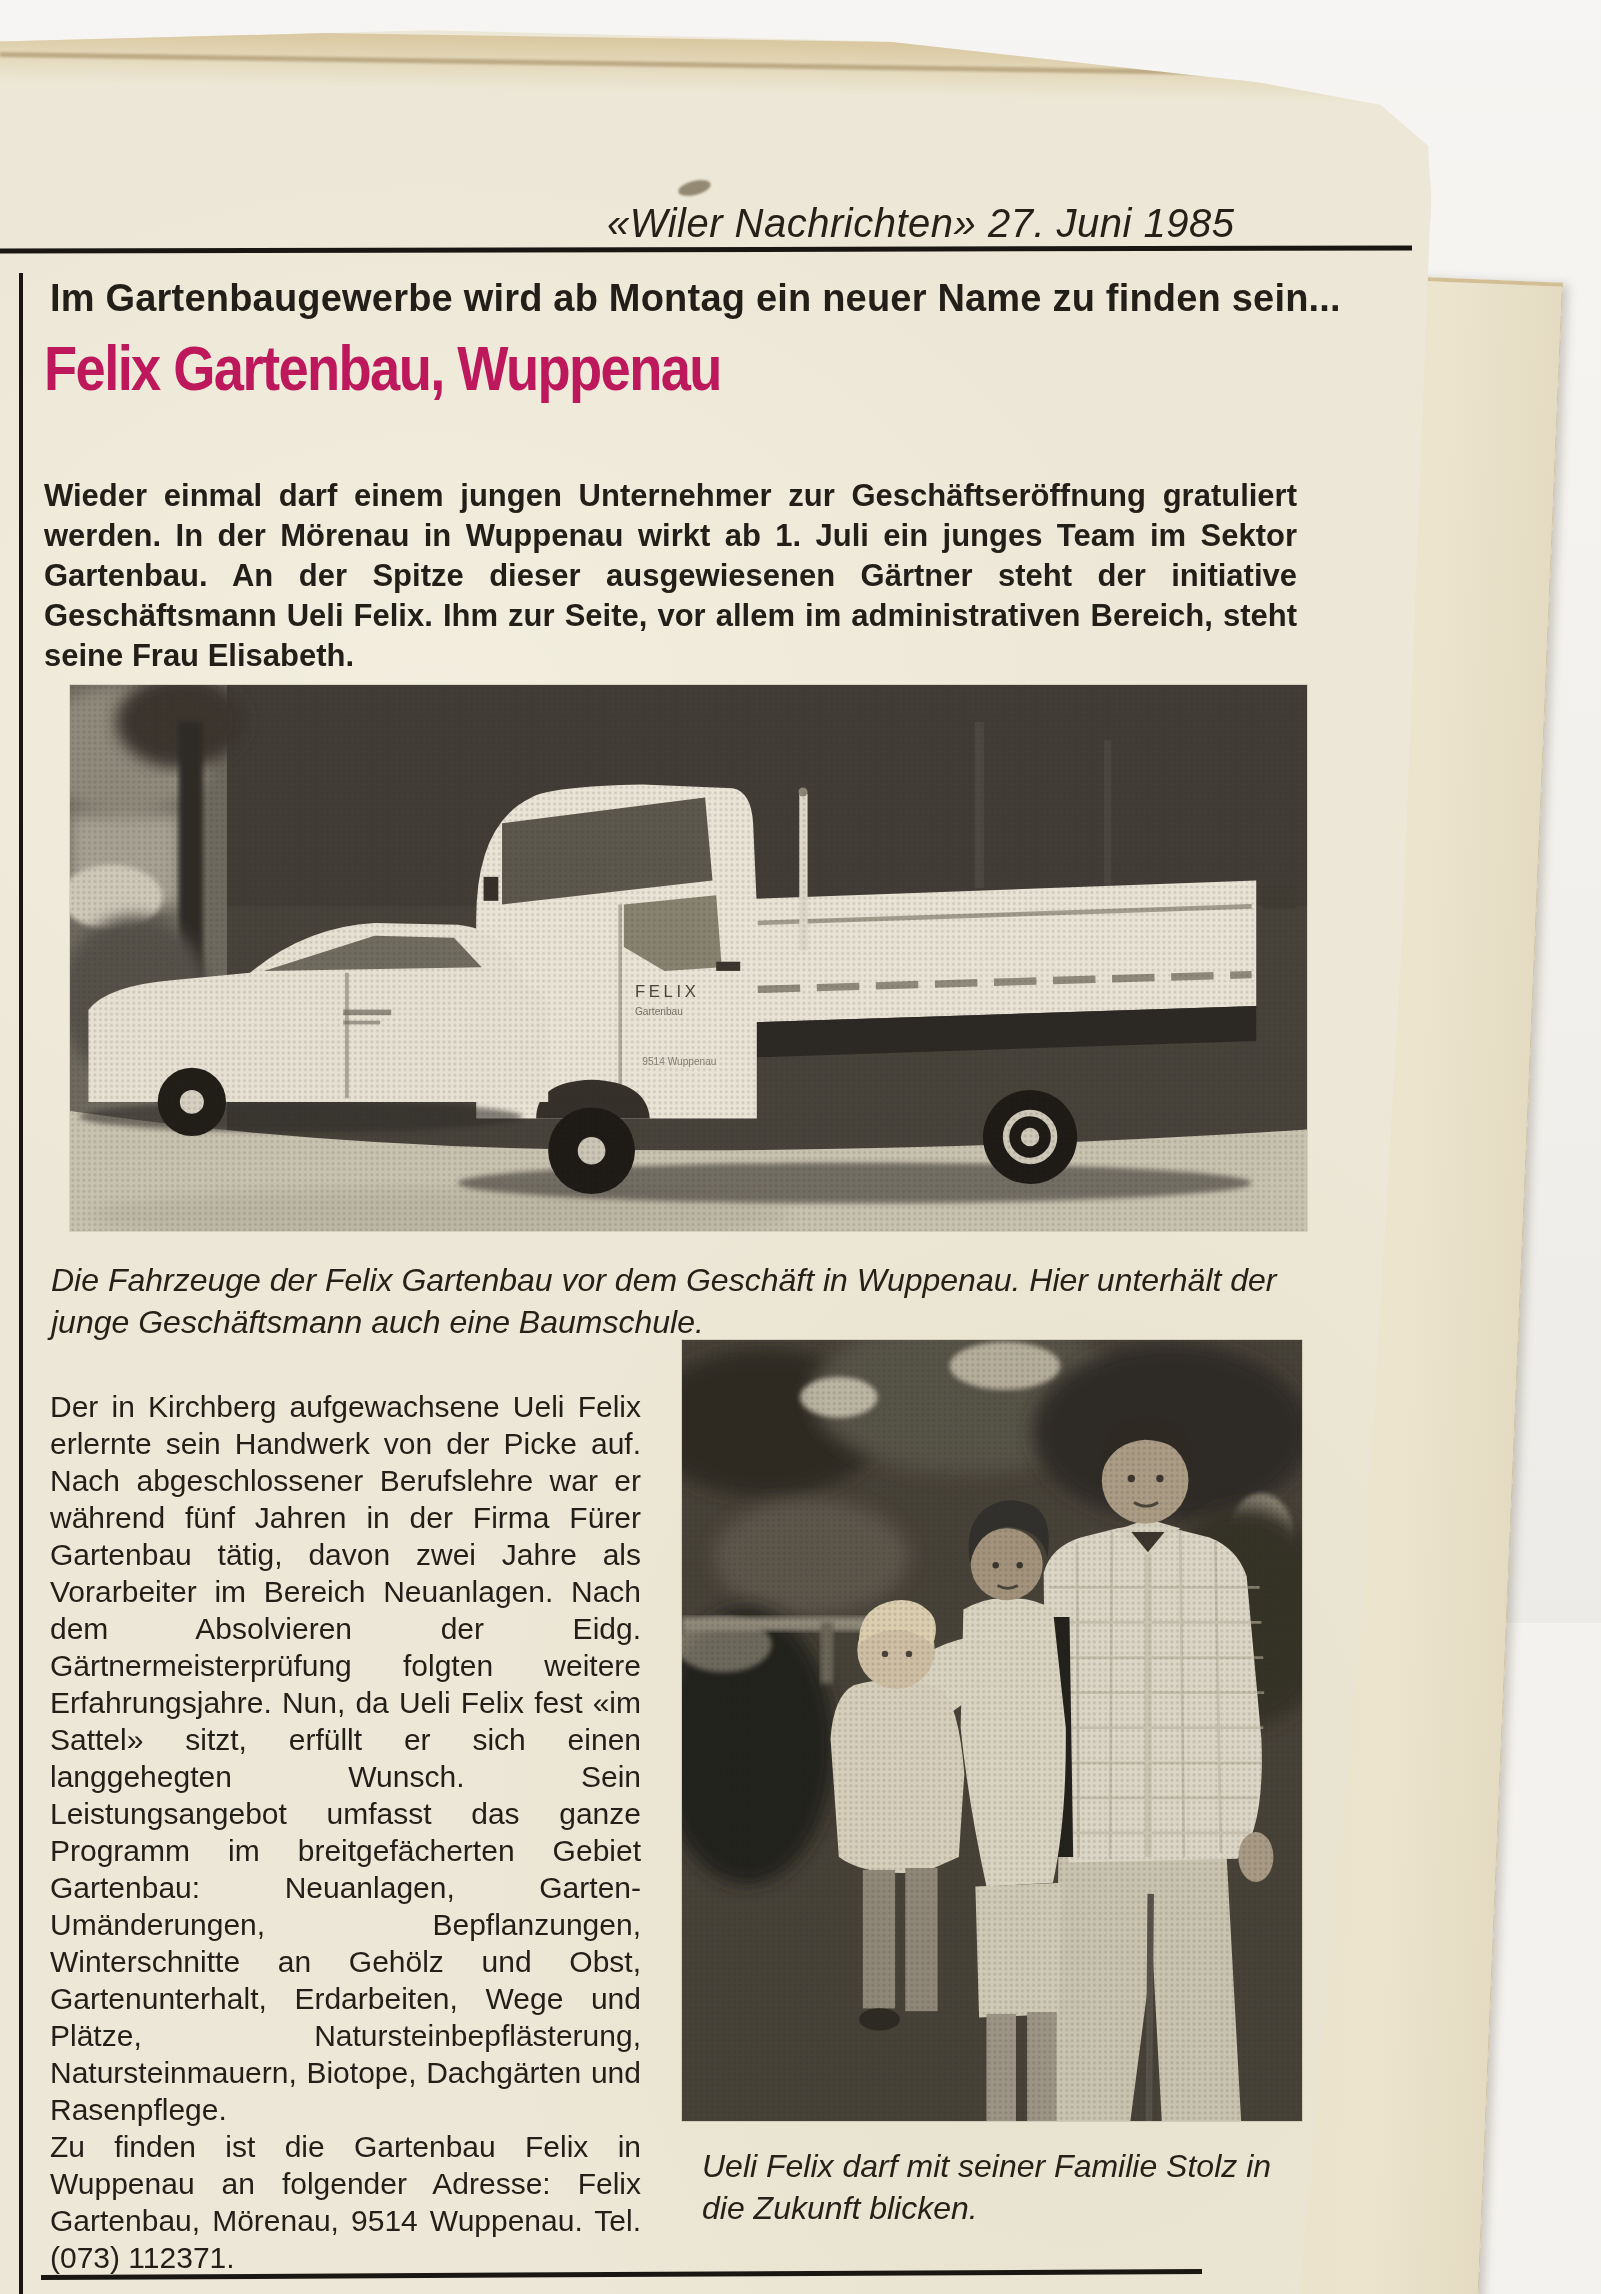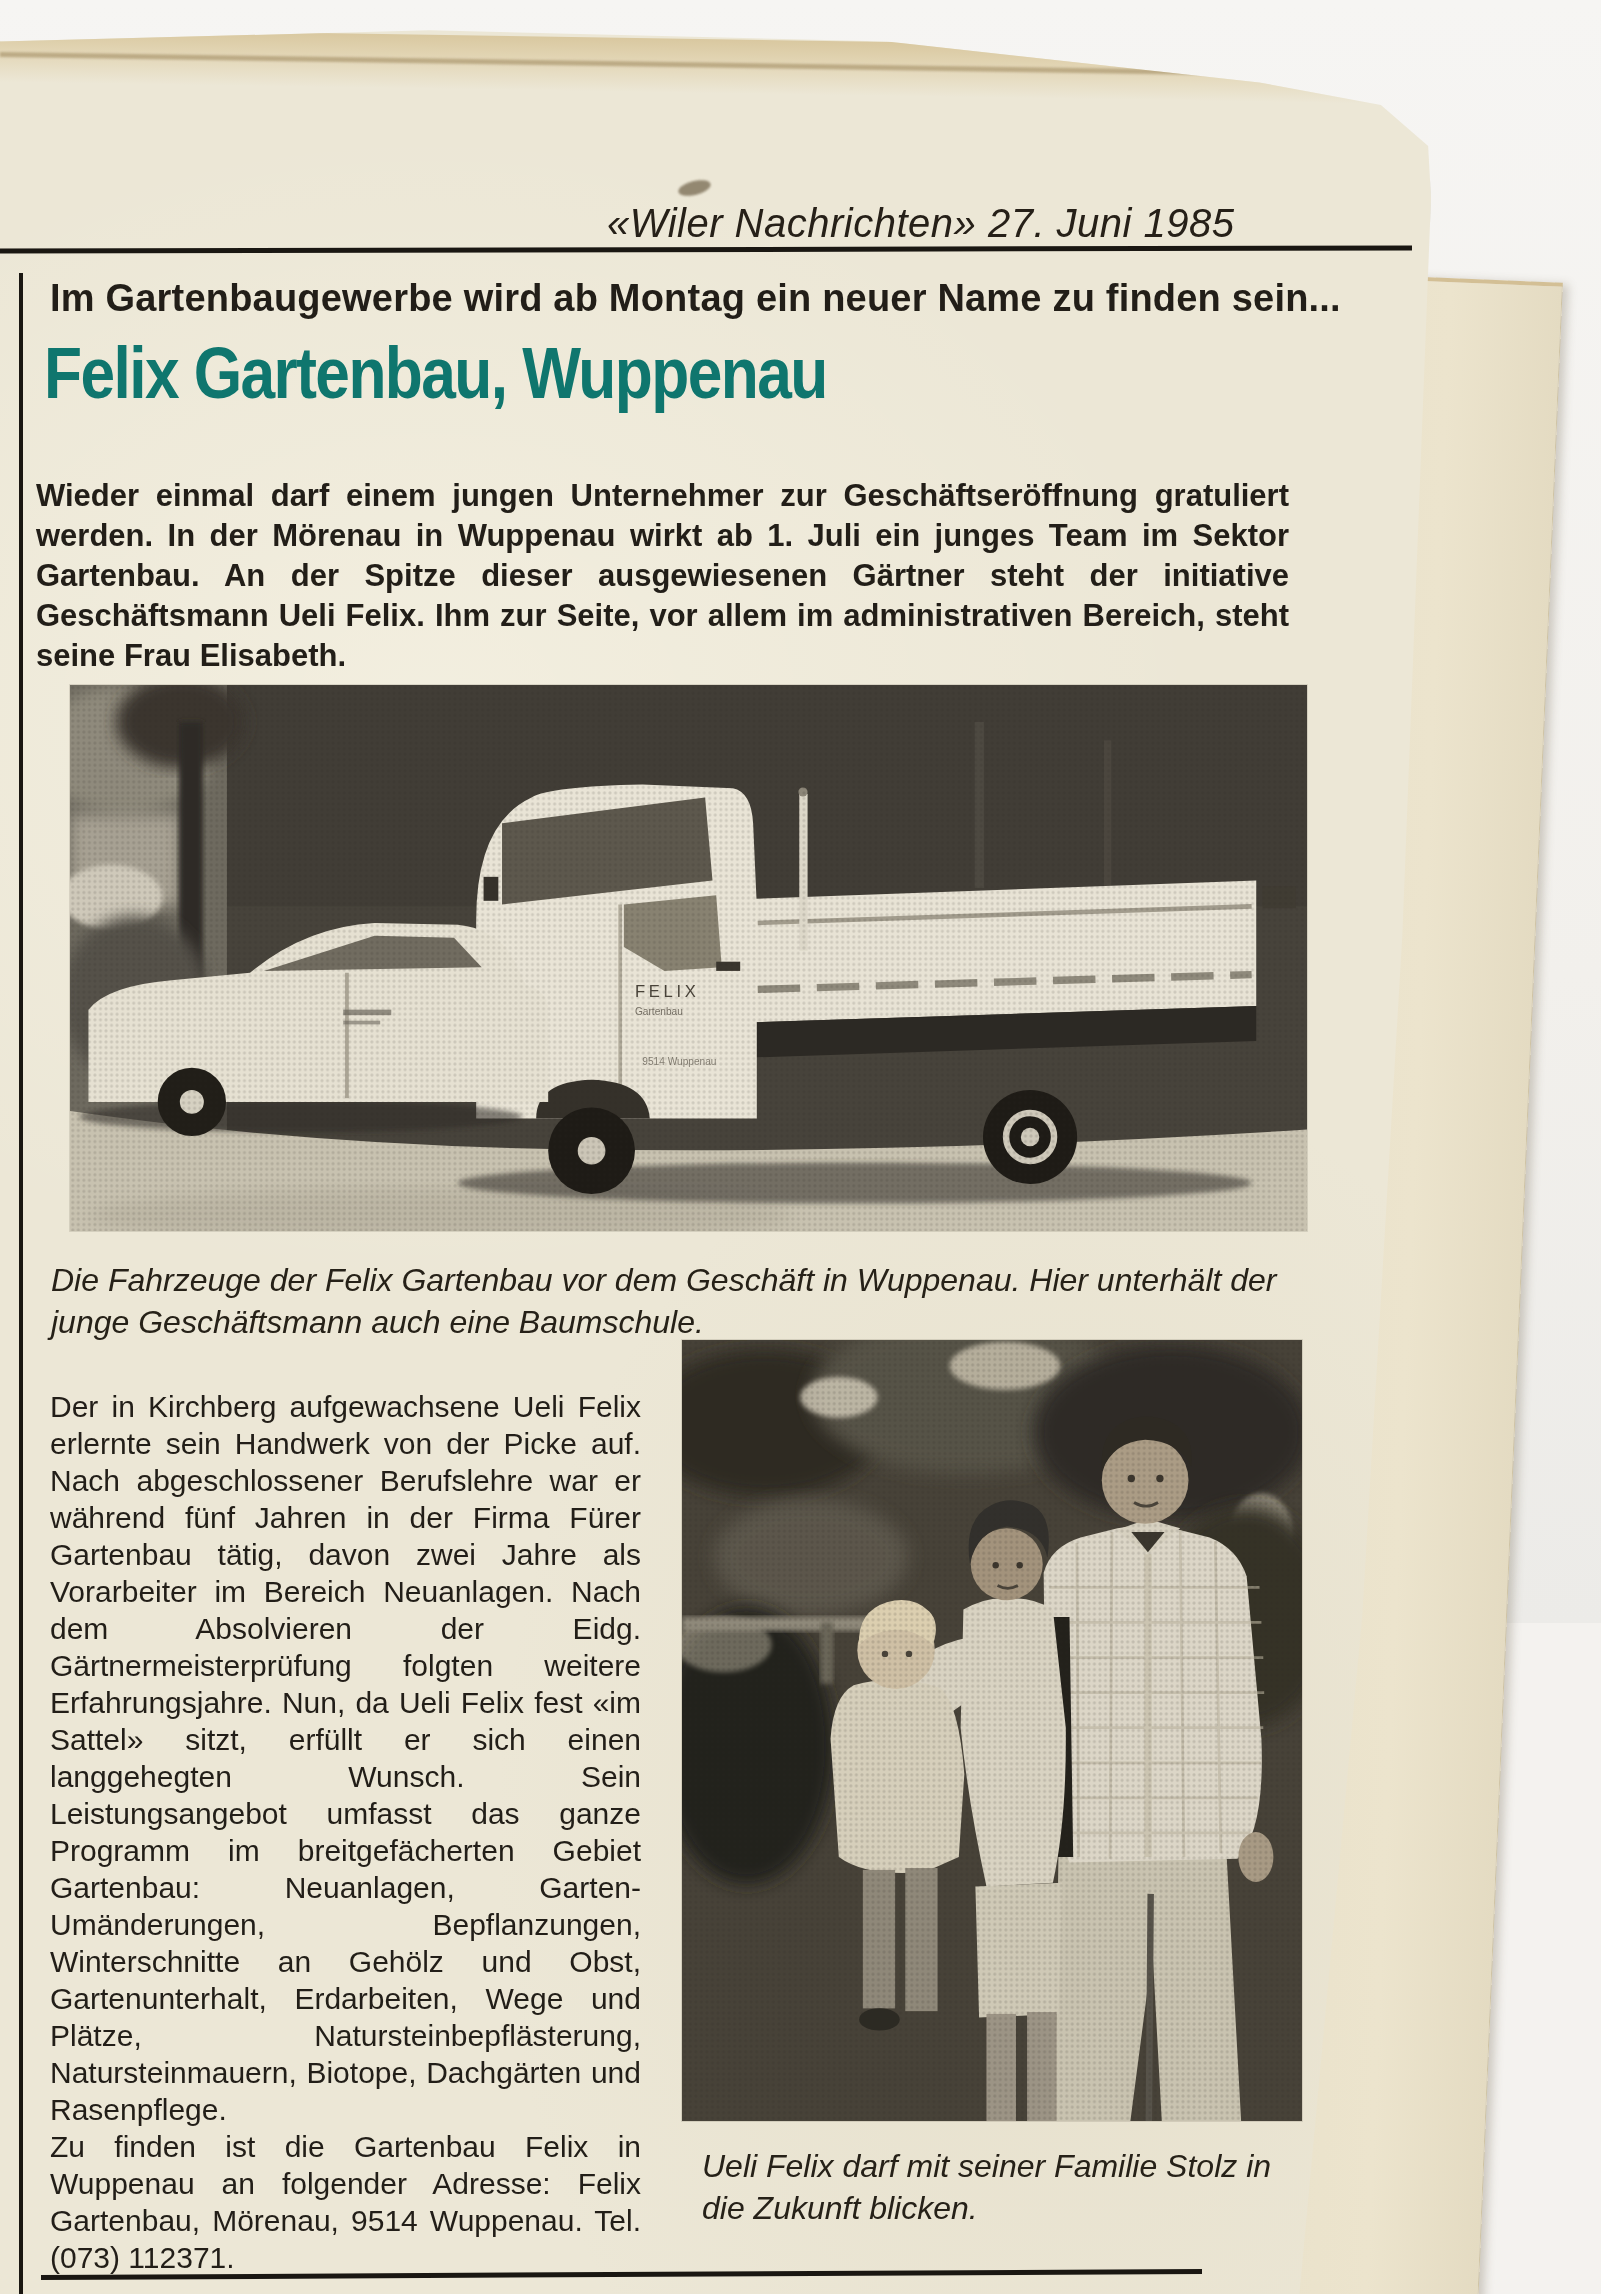--- a/index.html
+++ b/index.html
@@ -49,25 +49,25 @@
   .rule-top{left:0;top:247px;width:1412px;height:4.6px;transform:rotate(-.12deg);}
   .rule-left{left:18.5px;top:273px;width:4.6px;height:2021px;}
   .rule-bottom{left:41px;top:2272px;width:1161px;height:4.6px;transform:rotate(-.3deg);}
 
   .kicker{
     position:absolute;left:50px;top:277px;width:1292px;z-index:5;
     font-weight:bold;font-size:38px;letter-spacing:0.2px;color:#221e18;
   }
   .headline{
     position:absolute;left:44px;top:334px;z-index:5;white-space:nowrap;
-    font-weight:bold;font-size:70px;letter-spacing:-1.8px;line-height:1.1;color:#0f766e;
+    font-weight:bold;font-size:61px;letter-spacing:-1.8px;line-height:1.1;color:#be185d;
   }
   .headline .squeeze{display:inline-block;transform:scaleX(.89) scaleY(1.04);transform-origin:left top;}
   .lead{
-    position:absolute;left:36px;top:476px;width:1253px;z-index:5;
+    position:absolute;left:44px;top:476px;width:1253px;z-index:5;
     font-weight:bold;font-size:31px;line-height:40px;text-align:justify;color:#221e18;
   }
   .caption{
     position:absolute;z-index:5;font-style:italic;font-size:32px;line-height:42px;color:#262118;
   }
   .caption-truck{left:51px;top:1259px;width:1260px;}
   .caption-family{left:658px;top:2145px;width:609px;margin-left:44px;}
 
   .col{
     position:absolute;left:50px;top:1364px;width:591px;z-index:5;

